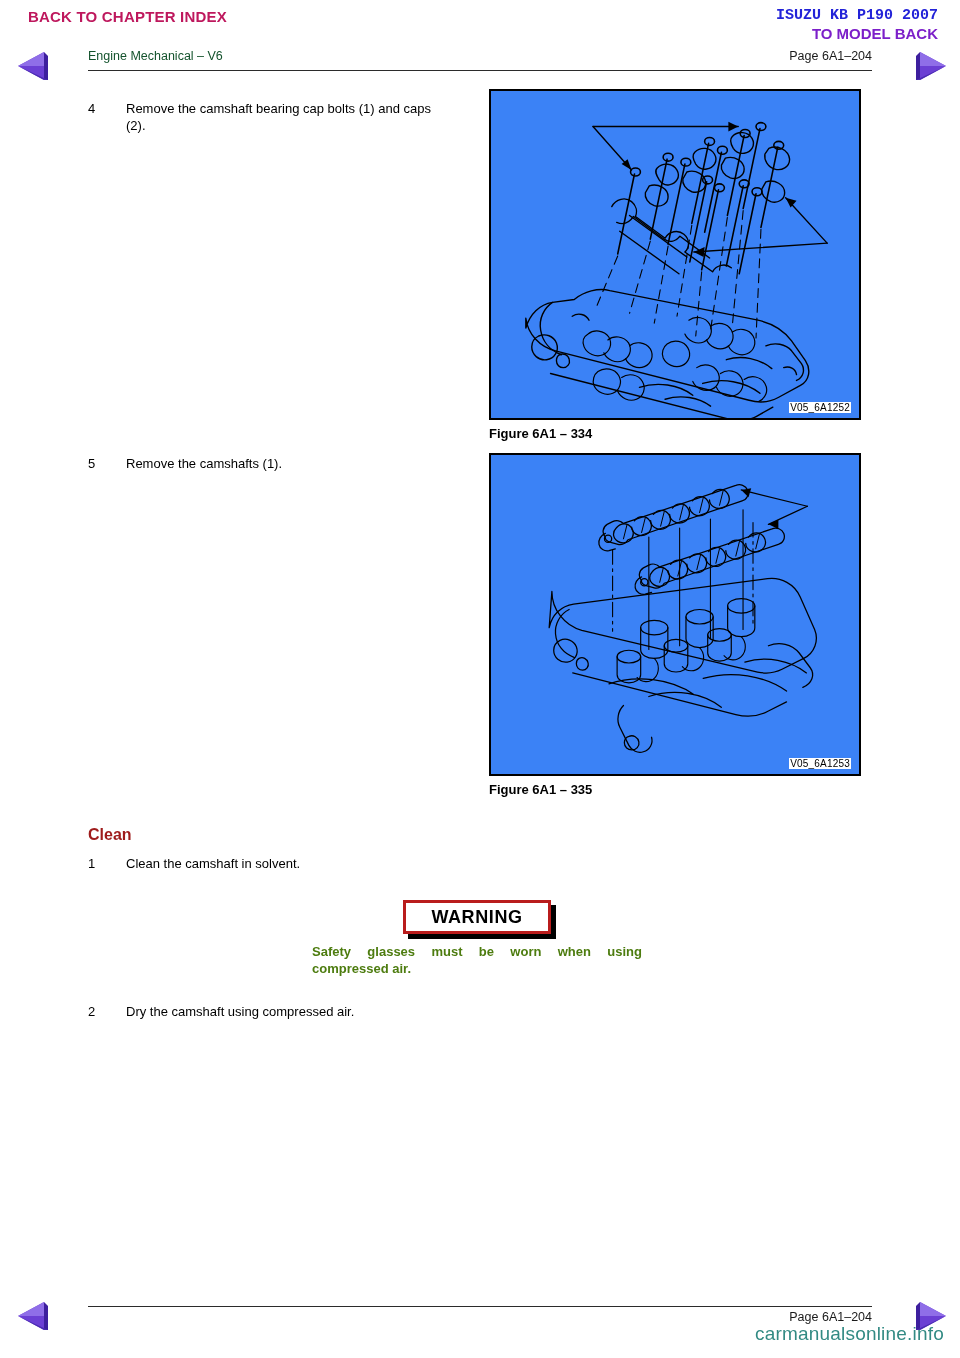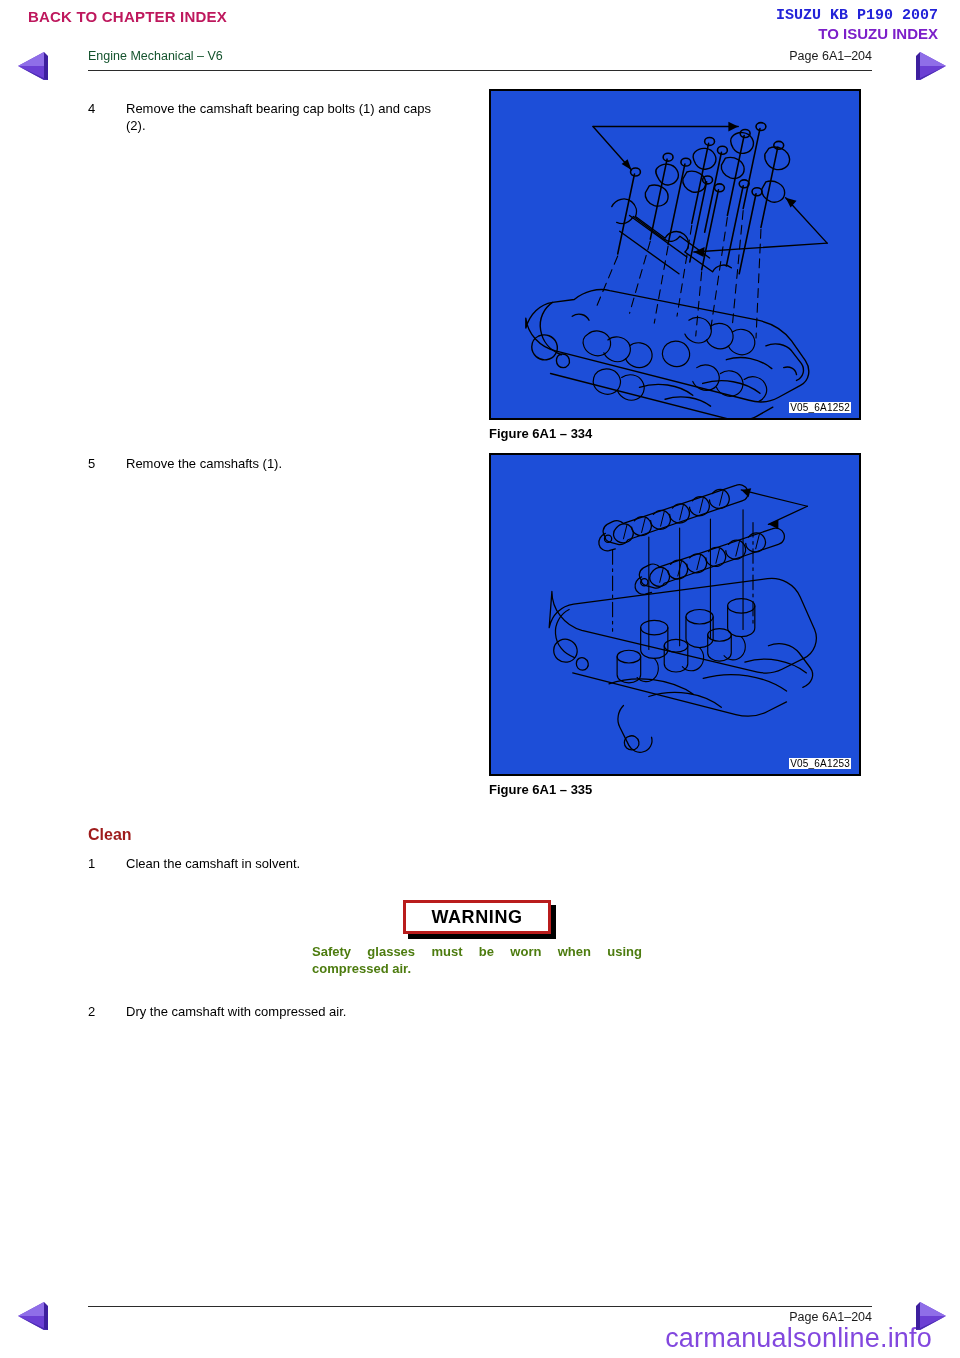--- a/index.html
+++ b/index.html
@@ -123,21 +123,21 @@
 
   #step-4 { left: 88px; top: 100px; width: 355px; }
   #step-5 { left: 88px; top: 455px; width: 355px; }
   #clean-step-1 { left: 88px; top: 855px; width: 355px; }
   #clean-step-2 { left: 88px; top: 1003px; width: 380px; }
 
   
   .figure-box {
     position: absolute;
     border: 2.5px solid #000;
-    background: #1d4ed8;
+    background: #3b82f6;
     box-sizing: border-box;
   }
   #figure-1-box { left: 489px; top: 89px; width: 372px; height: 331px; }
   #figure-2-box { left: 489px; top: 453px; width: 372px; height: 323px; padding-left: 31px; }
 
   .figure-svg { display: block; width: 100%; height: 100%; }
 
   .figure-id {
     position: absolute;
     right: 8px;
@@ -229,37 +229,37 @@
   #footer-page-number {
     position: absolute;
     right: 88px;
     top: 1310px;
     font-size: 12.5px;
     color: #1a1a1a;
     white-space: nowrap;
   }
   #watermark {
     position: absolute;
-    right: 28px;
+    right: 16px;
     top: 1323px;
-    font-size: 27px;
-    color: #6d28d9;
+    font-size: 19px;
+    color: #0f766e;
     letter-spacing: 0.2px;
     white-space: nowrap;
     opacity: 0.85;
   }
 </style>
 </head>
 <body>
 
 <div id="back-to-chapter-index">BACK TO CHAPTER INDEX</div>
 
 <div id="model-index-block">
   <span id="model-title">ISUZU KB P190 2007</span>
-  <span id="model-index-link">TO ISUZU INDEX</span>
+  <span id="model-index-link">TO MODEL BACK</span>
 </div>
 
 <div class="nav-arrow" id="nav-prev-top">
   <svg viewBox="0 0 44 36" class="figure-svg">
     <polygon points="4,18 30,4 30,32" fill="#6b3fd4"></polygon>
     <polygon points="4,18 30,4 30,18" fill="#8f6ee8"></polygon>
     <polygon points="30,4 34,8 34,32 30,32" fill="#3d1f9e"></polygon>
     <polygon points="4,18 30,32 34,32" fill="#4a2bb0"></polygon>
   </svg>
 </div>
@@ -495,21 +495,21 @@
       <div id="warning-badge-shadow"></div>
       <div id="warning-badge">
         <span id="warning-badge-label">WARNING</span>
       </div>
     </div>
     <div id="warning-text">Safety glasses must be worn when using compressed air.</div>
   </div>
 
   <div class="step" id="clean-step-2">
     <span class="step-num">2</span>
-    <span class="step-text">Dry the camshaft with compressed air.</span>
+    <span class="step-text">Dry the camshaft using compressed air.</span>
   </div>
 
 </div>
 
 <div id="footer-rule"></div>
 <div id="footer-page-number">Page 6A1–204</div>
 <div id="watermark">carmanualsonline.info</div>
 
 <div class="nav-arrow" id="nav-prev-bottom">
   <svg viewBox="0 0 44 36" class="figure-svg">

